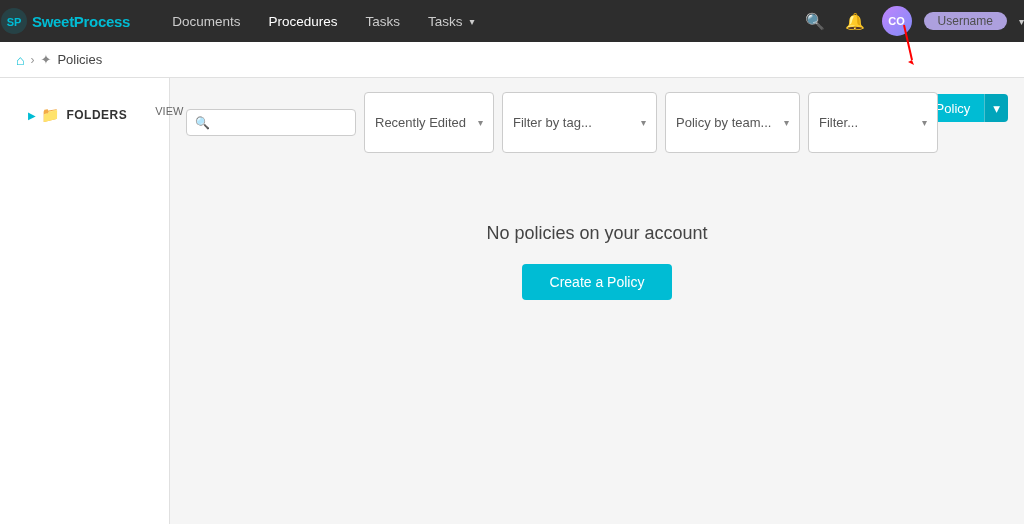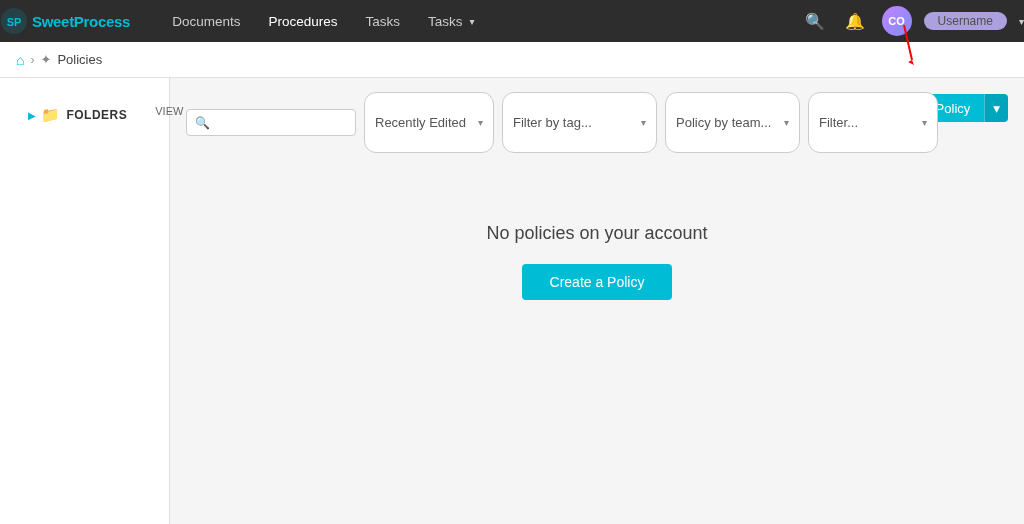--- a/index.html
+++ b/index.html
@@ -200,21 +200,21 @@
       outline: none;
       font-size: 13px;
       width: 100%;
       color: #333;
     }
     .search-icon { color: #999; font-size: 12px; }
     .filter-select {
       display: flex;
       align-items: center;
       border: 1px solid #ccc;
-      border-radius: 12px;
+      border-radius: 4px;
       padding: 22px 10px;
       background: white;
       gap: 6px;
       cursor: pointer;
       font-size: 13px;
       color: #555;
       min-width: 130px;
       justify-content: space-between;
     }
     .filter-select-wide { min-width: 155px; }

